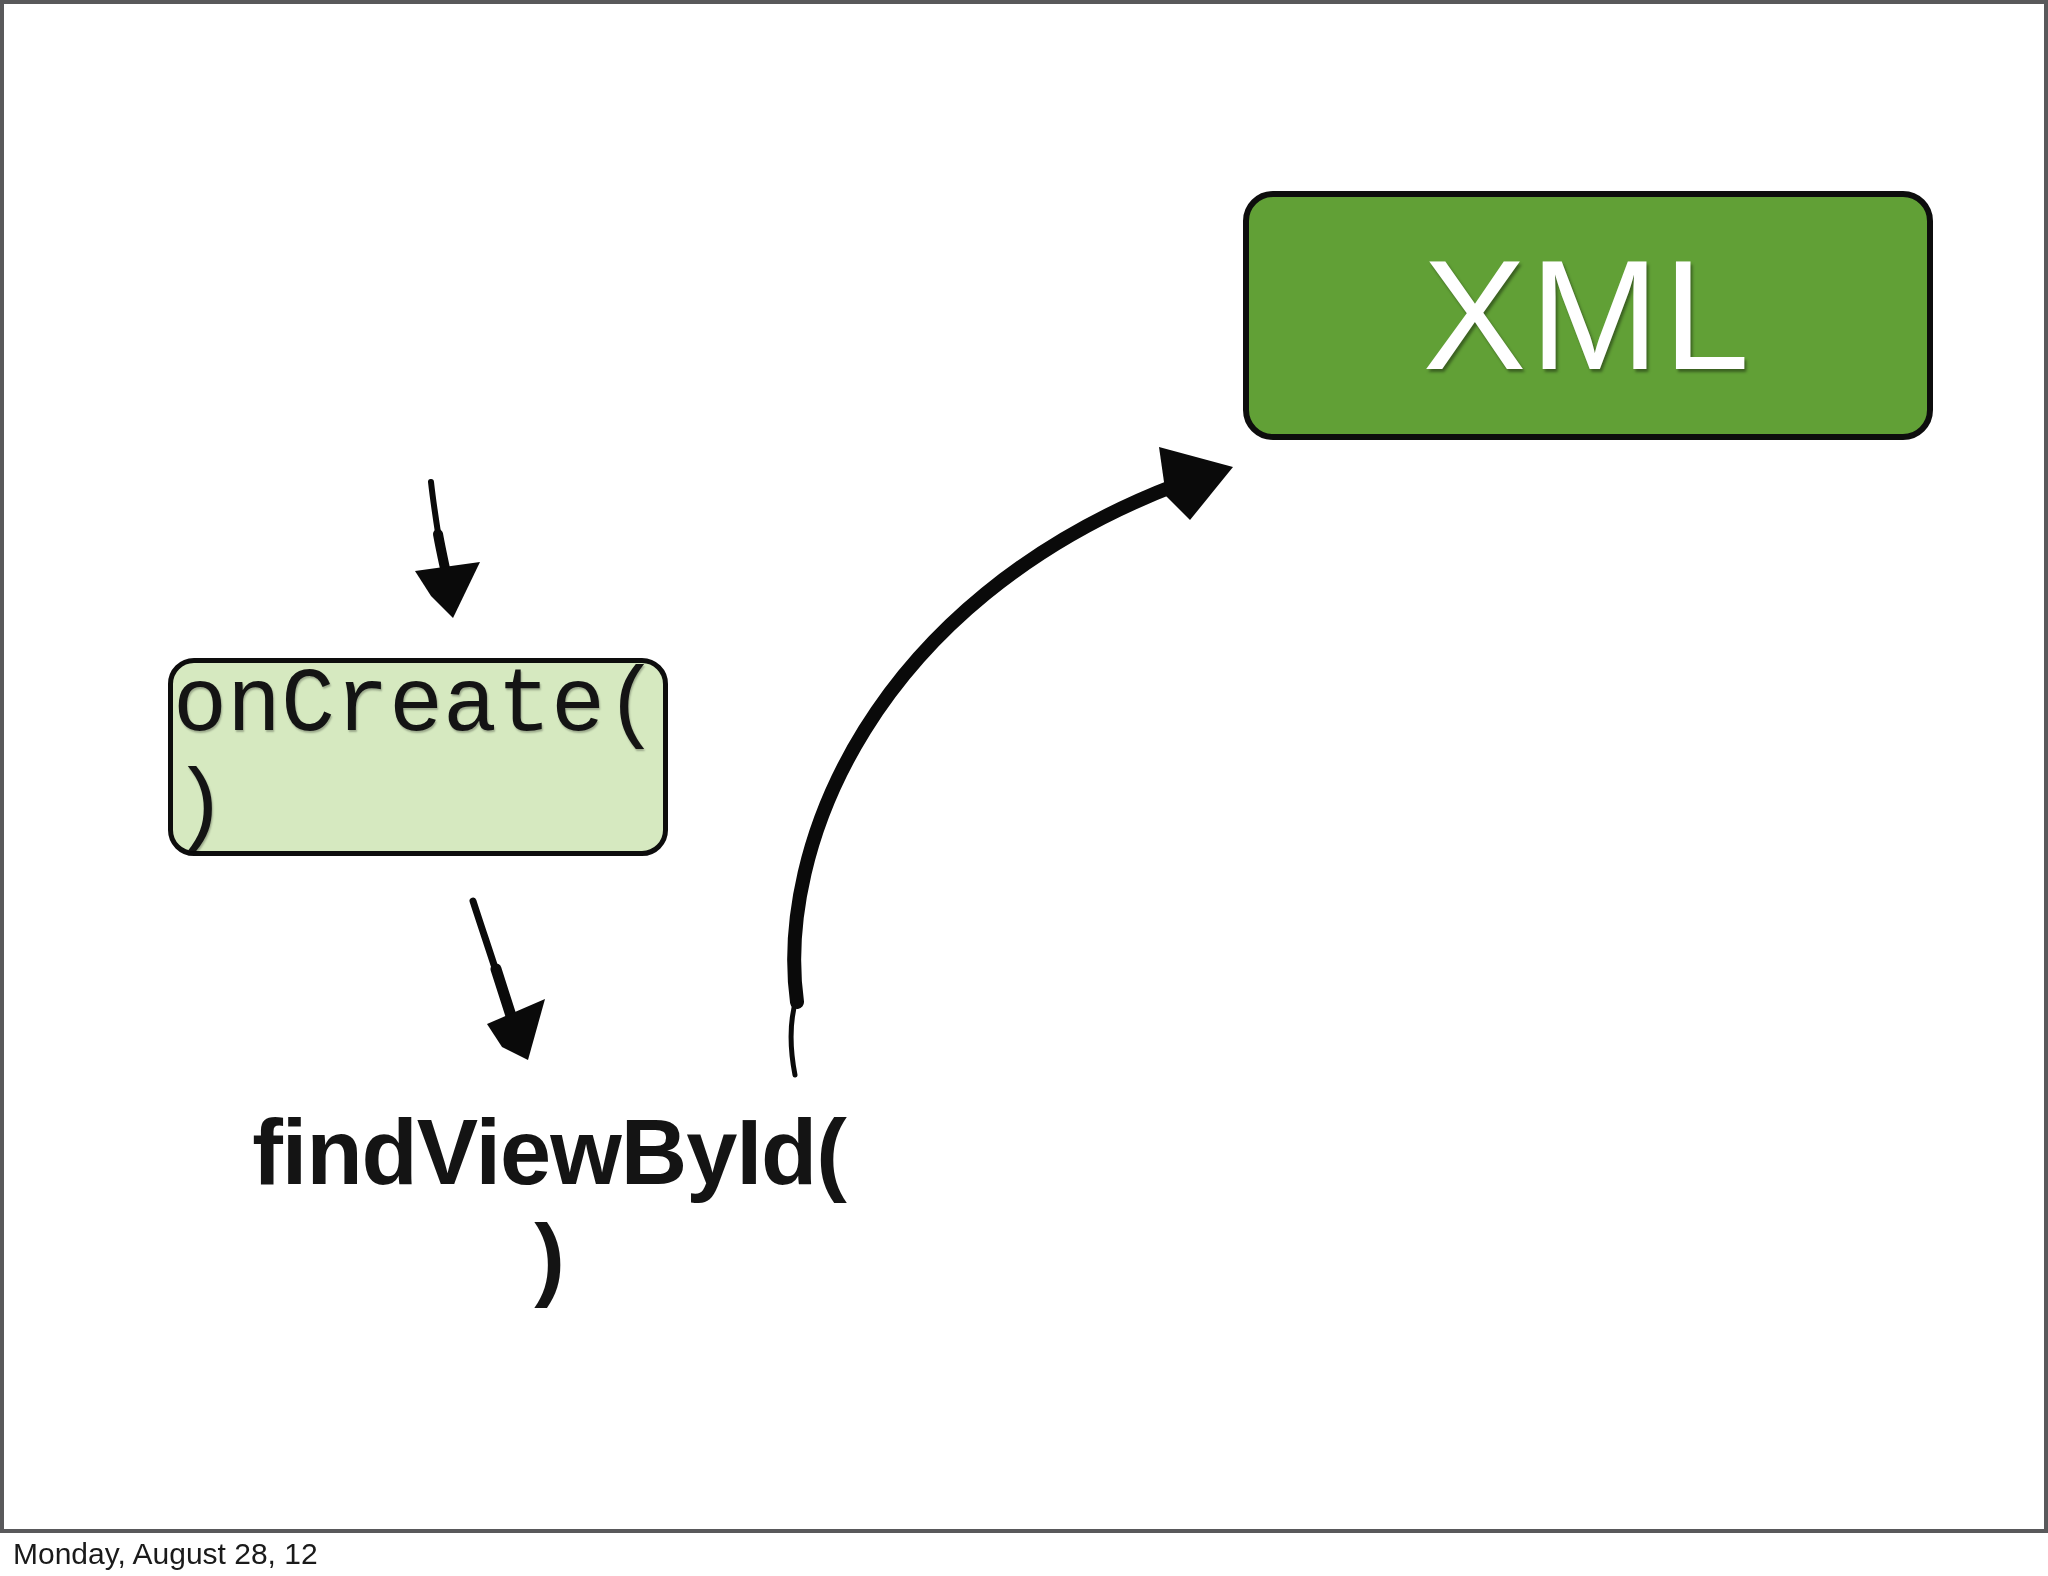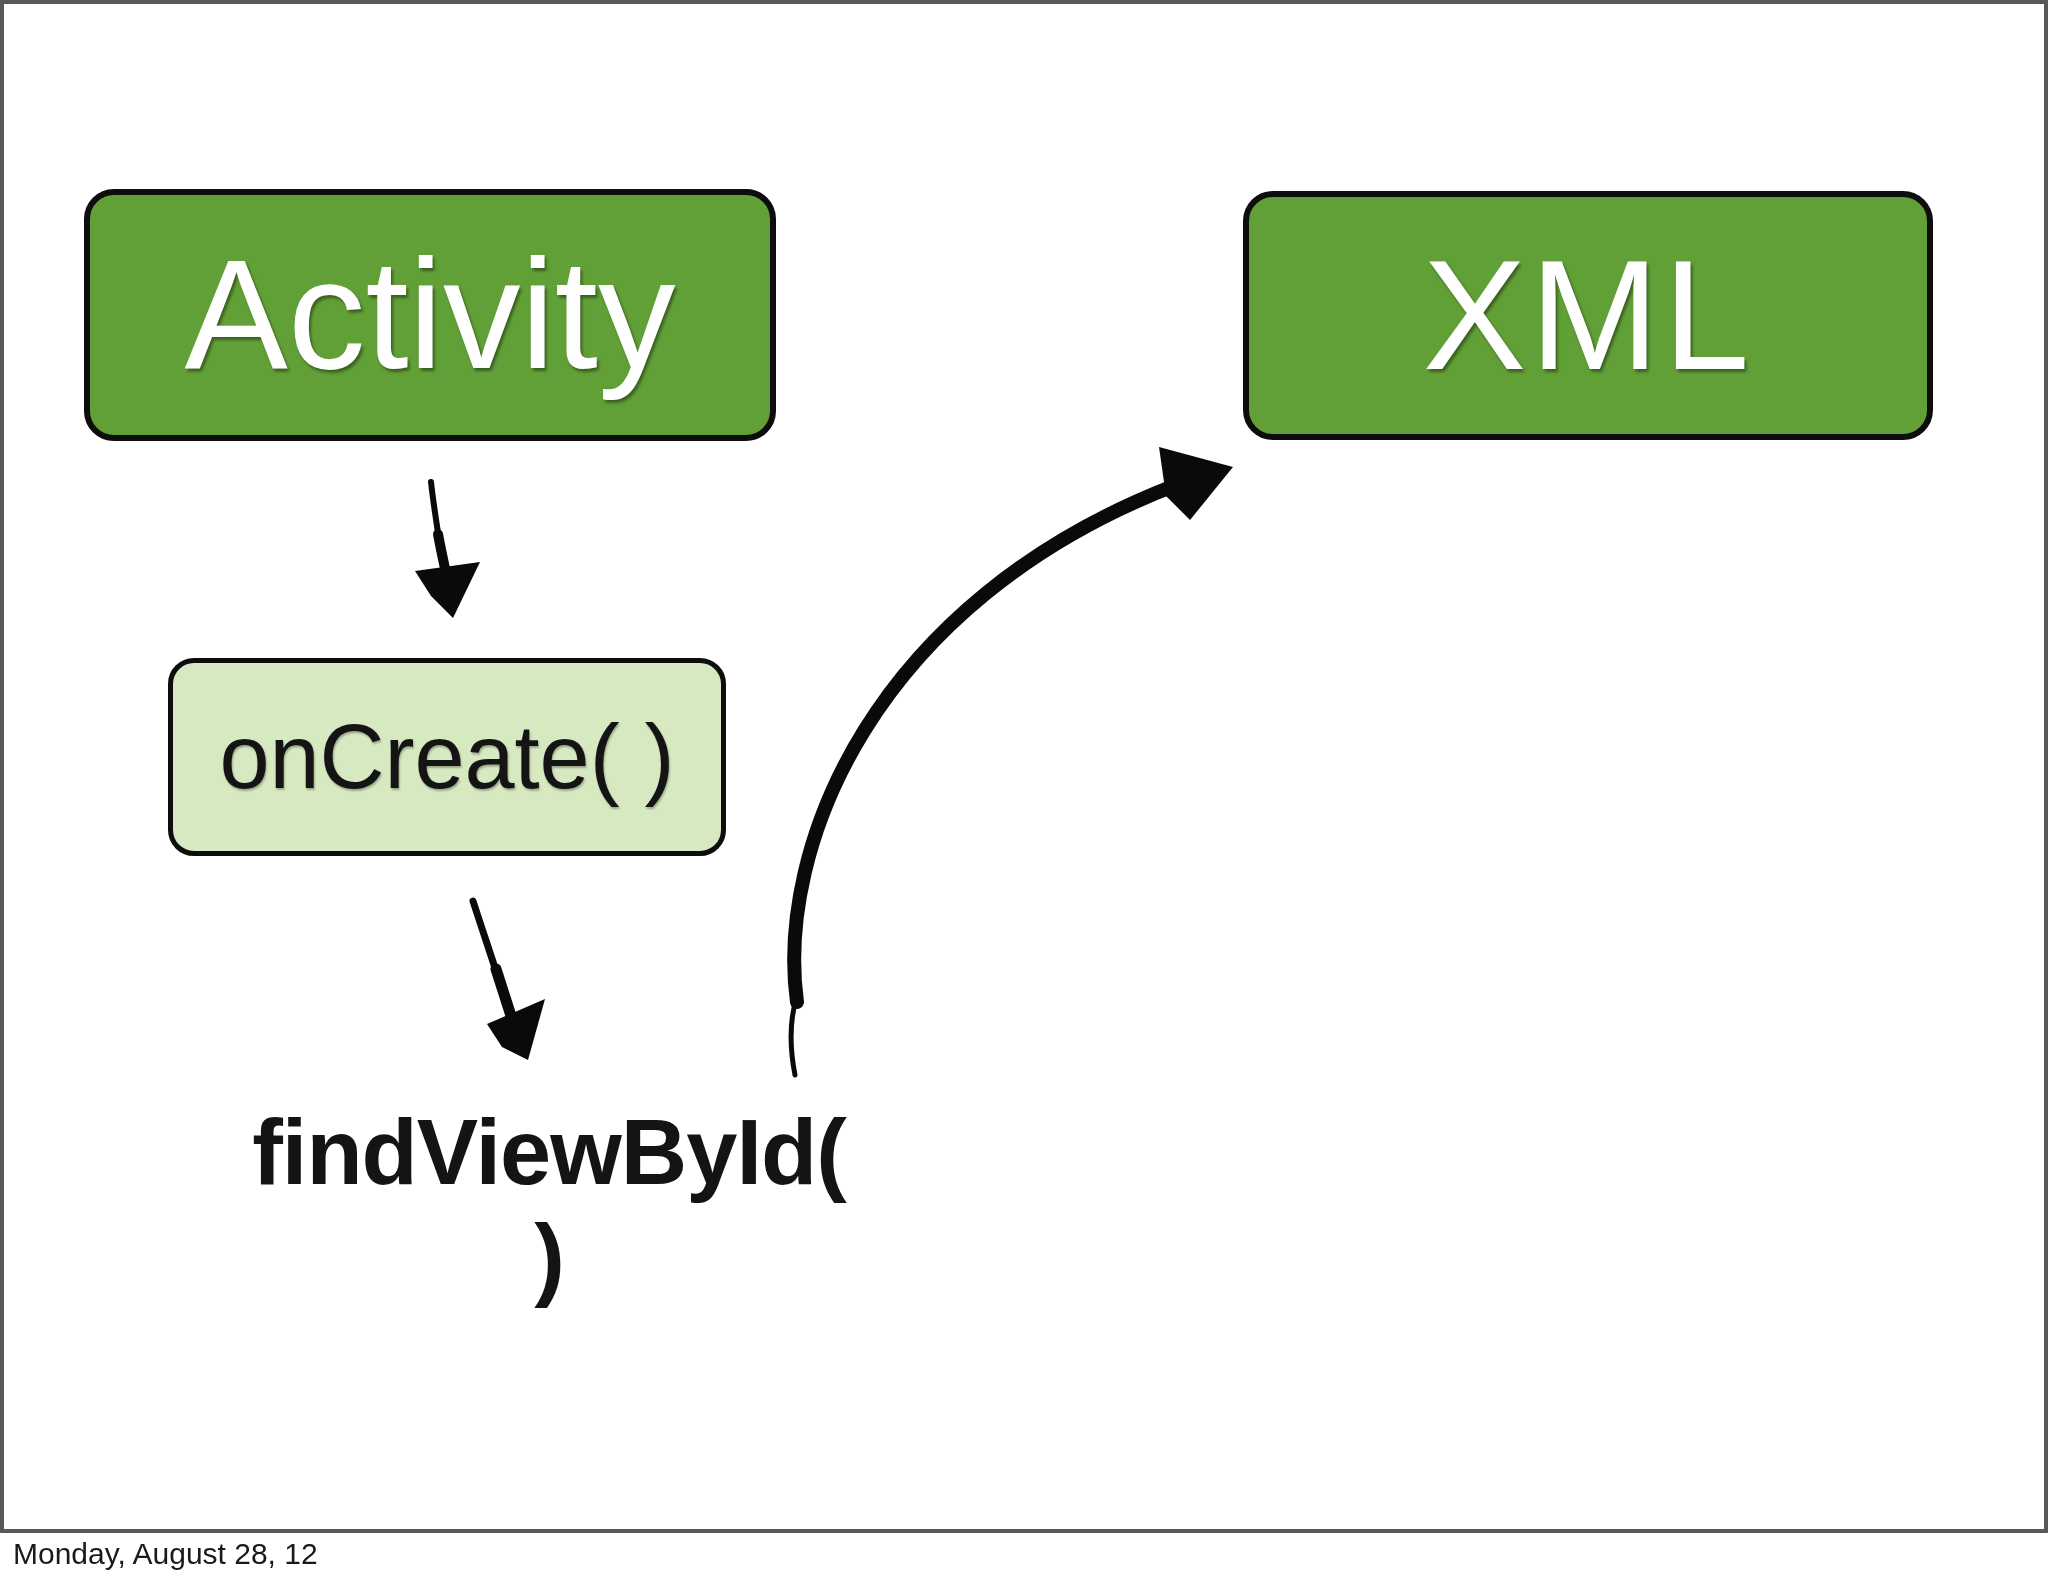--- a/index.html
+++ b/index.html
@@ -52,24 +52,25 @@
     font-size: 155px;
   }
   .node-xml {
     left: 1239px; top: 187px;
     width: 690px; height: 249px;
     font-size: 155px;
     letter-spacing: 4px;
   }
   .node-oncreate {
     left: 164px; top: 654px;
-    width: 558px; height: 198px;
+    width: 500px; height: 198px;
     font-size: 90px;
     border-radius: 26px;
     border-width: 5px;
+    font-family: Liberation Mono, monospace;
   }
   .free-label {
     position: absolute;
     left: 225px; top: 1096px;
     width: 640px;
     text-align: center;
     font-size: 92px;
     color: var(--box-text-dark, #141414);
     letter-spacing: -1px;
     font-weight: bold;
@@ -97,23 +98,20 @@
     color: var(--footer-text, #1a1a1a);
   }
 </style>
 </head>
 <body>
 
 <div class="stage">
 
   <div class="slide">
 
-    <div class="node dark node-activity">
-      <span>Activity</span>
-    </div>
 
     <div class="node dark node-xml">
       <span>XML</span>
     </div>
 
     <div class="node light node-oncreate">
       <span>onCreate( )</span>
     </div>
 
     <div class="free-label">

